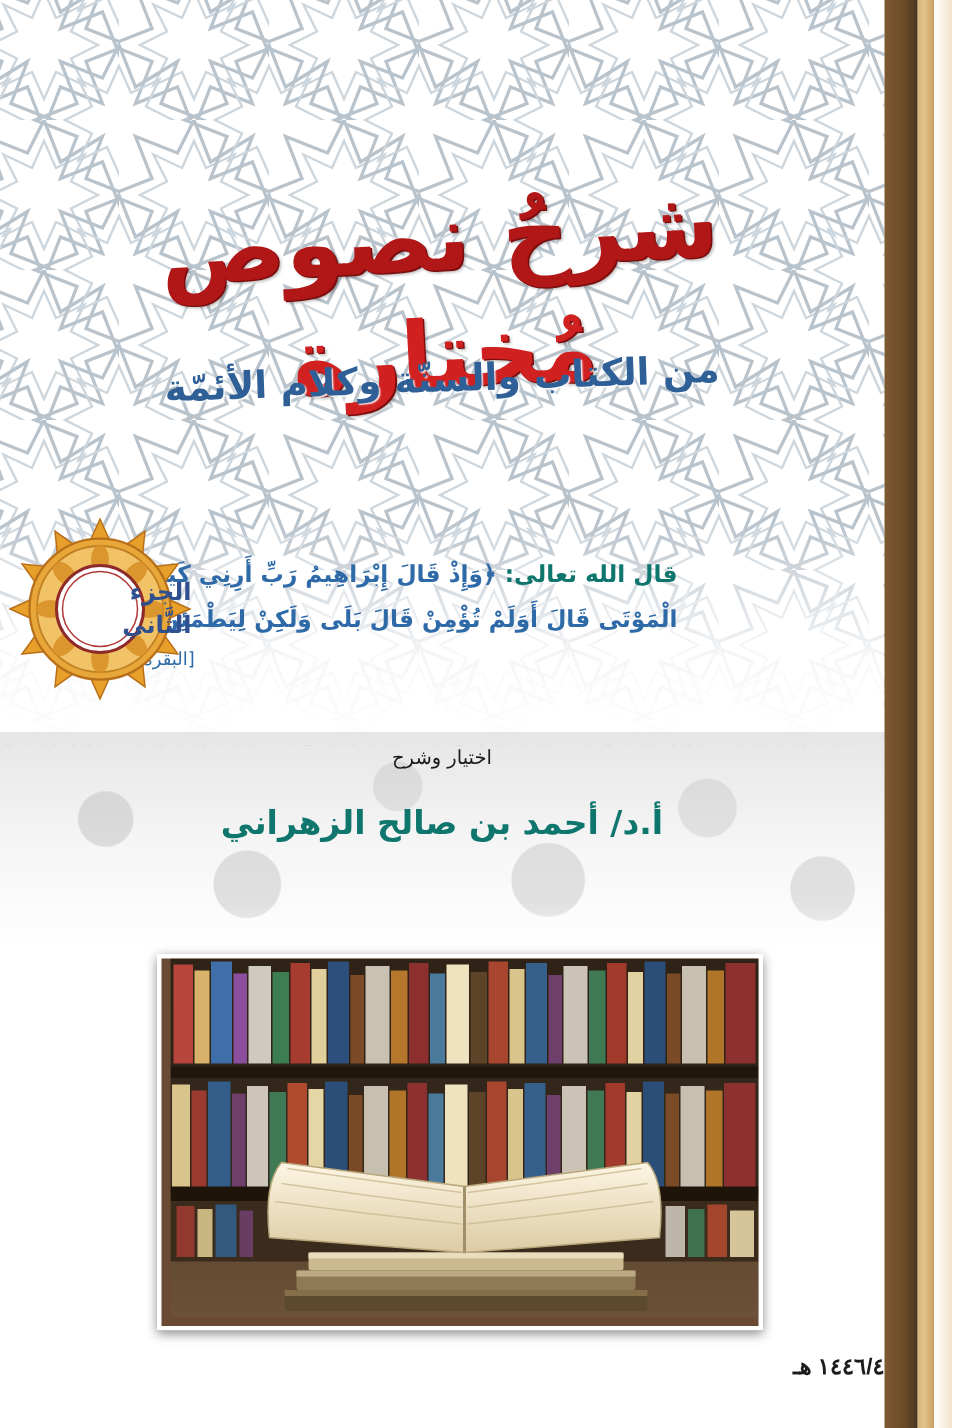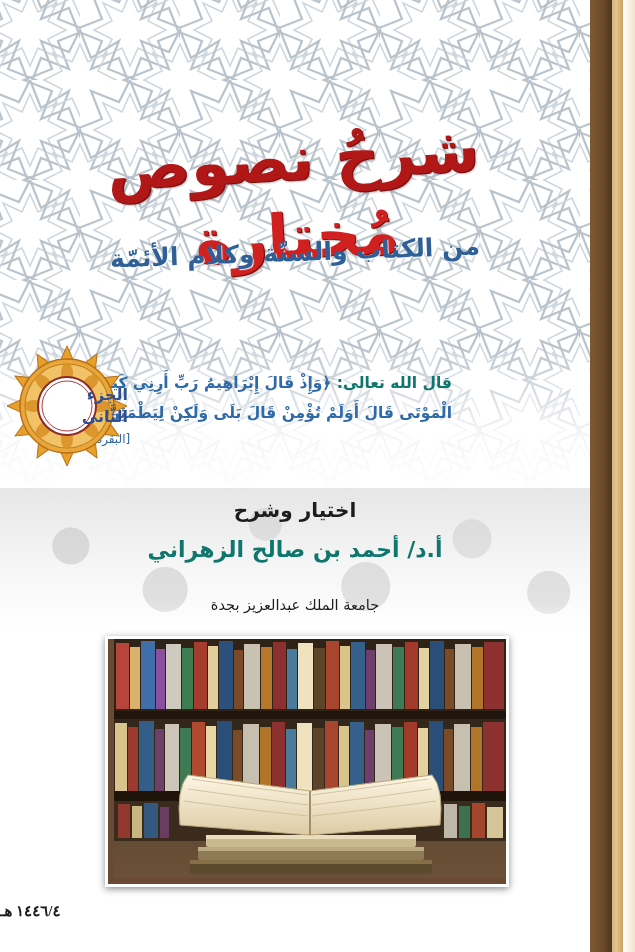--- a/index.html
+++ b/index.html
@@ -187,22 +187,22 @@
     line-height: 1.35;
   }
 
   
   .byline {
     position: absolute;
     top: 498px;
     left: 0; right: 0;
     text-align: center;
     font-family: "DejaVu Sans", sans-serif;
-    font-size: 20px;
-    font-weight: bold;
+    font-size: 13px;
+    font-weight: normal;
     color: #1c1c1c;
   }
   .author-name {
     position: absolute;
     top: 537px;
     left: 0; right: 0;
     text-align: center;
     font-family: "DejaVu Sans", sans-serif;
     font-size: 22px;
     font-weight: bold;
@@ -239,22 +239,22 @@
     overflow: hidden;
     background: #6a4a32;
   }
   .photo svg { display: block; }
 
   
   .year {
     position: absolute;
     top: 902px;
     left: 0; right: 0;
-    text-align: left;
-    font-family: Liberation Serif, serif;
+    text-align: right;
+    font-family: Liberation Sans, sans-serif;
     font-size: 15px;
     font-weight: bold;
     color: #1c1c1c;
   }
 </style>
 </head>
 <body>
 
 <div class="page">
 
@@ -337,21 +337,20 @@
         </g>
       </svg>
       <div class="rosette-text">
         <span>الجزء</span>
         <span>الثَّاني</span>
       </div>
     </div>
 
     <div class="byline">اختيار وشرح</div>
     <div class="author-name">أ.د/ أحمد بن صالح الزهراني</div>
-    <div class="author-affil">جامعة الملك عبدالعزيز بجدة</div>
 
     <div class="photo">
       <svg width="392" height="239" viewBox="0 0 392 239" xmlns="http://www.w3.org/2000/svg" aria-hidden="true">
         <defs>
           <linearGradient id="shelfbg" x1="0" y1="0" x2="0" y2="1">
             <stop offset="0%" stop-color="#3d2a1c"></stop>
             <stop offset="100%" stop-color="#6b5137"></stop>
           </linearGradient>
           <linearGradient id="pagegrad" x1="0" y1="0" x2="0" y2="1">
             <stop offset="0%" stop-color="#fdf6e4"></stop>

